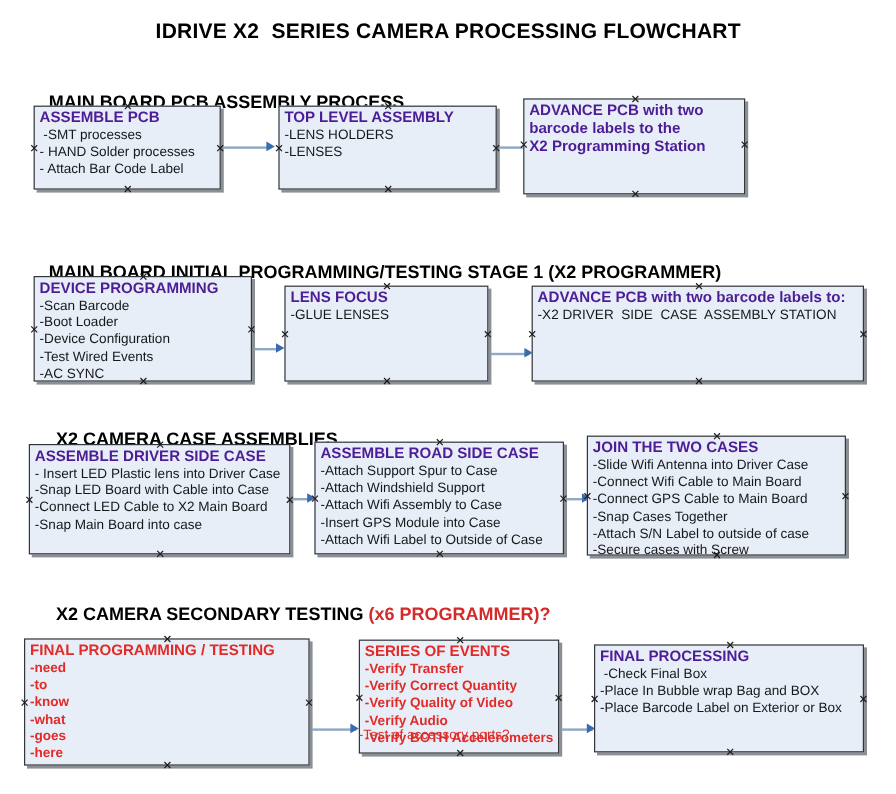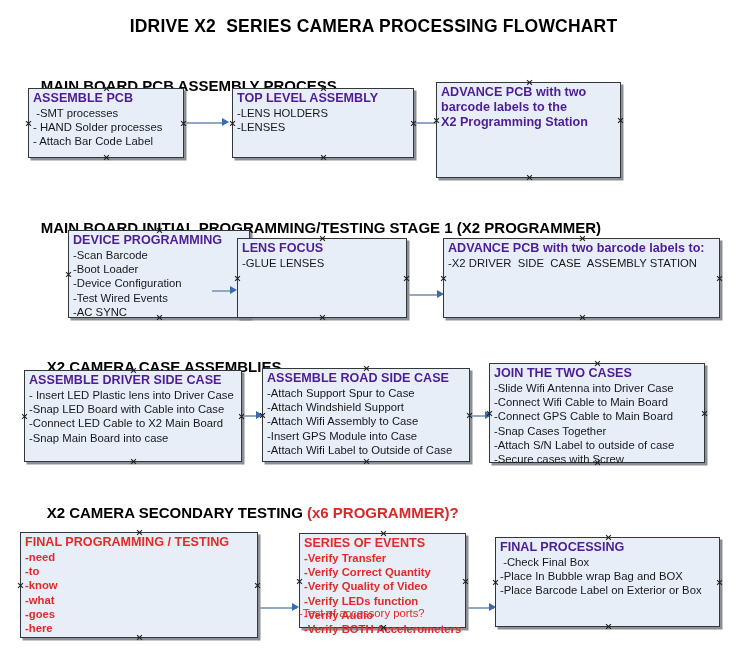--- a/index.html
+++ b/index.html
@@ -160,37 +160,37 @@
     </div>
     <span class="handle" style="left:87px; top:-4px;"></span>
     <span class="handle" style="left:87px; bottom:-4px;"></span>
     <span class="handle" style="left:-4px; top:31px;"></span>
     <span class="handle" style="right:-4px; top:31px;"></span>
   </div>
 
   <div class="arrow-line" style="left:416px; top:122px; width:36px;"></div>
   <div class="arrow-head" style="left:448px; top:118px;"></div>
 
-  <div class="node" style="left:436px; top:82px; width:185px; height:96px;">
+  <div class="node" style="left:436px; top:82px; width:185px; height:80px;">
     <div class="node-inner">
       <div class="node-title multi">ADVANCE PCB with two
 barcode labels to the
  X2 Programming Station</div>
     </div>
     <span class="handle" style="left:89px; top:-4px;"></span>
     <span class="handle" style="left:89px; bottom:-4px;"></span>
     <span class="handle" style="left:-4px; top:34px;"></span>
     <span class="handle" style="right:-4px; top:34px;"></span>
   </div>
 
   <div class="section-head" style="left:24px; top:202px;">
     <span>MAIN BOARD INITIAL PROGRAMMING/TESTING STAGE 1 (X2 PROGRAMMER)</span>
   </div>
 
-  <div class="node" style="left:28px; top:230px; width:182px; height:88px;margin-left:40px;">
+  <div class="node" style="left:28px; top:230px; width:182px; height:88px;">
     <div class="node-inner">
       <div class="node-title">DEVICE PROGRAMMING</div>
       <div class="node-line">-Scan Barcode</div>
       <div class="node-line">-Boot Loader</div>
       <div class="node-line">-Device Configuration</div>
       <div class="node-line">-Test Wired Events</div>
       <div class="node-line">-AC SYNC</div>
     </div>
     <span class="handle" style="left:87px; top:-4px;"></span>
     <span class="handle" style="left:87px; bottom:-4px;"></span>
@@ -303,21 +303,20 @@
 
   <div class="arrow-line" style="left:260px; top:607px; width:37px;"></div>
   <div class="arrow-head" style="left:292px; top:603px;"></div>
 
   <div class="node red" style="left:299px; top:533px; width:167px; height:95px;">
     <div class="node-inner">
       <div class="node-title">SERIES OF EVENTS</div>
       <div class="node-line">-Verify Transfer</div>
       <div class="node-line">-Verify Correct Quantity</div>
       <div class="node-line">-Verify Quality of Video</div>
-      <div class="node-line">-Verify LEDs function</div>
       <div class="node-line">-Verify Audio</div>
       <div class="node-line">-Verify BOTH Accelerometers</div>
     </div>
     <span class="handle" style="left:80px; top:-4px;"></span>
     <span class="handle" style="left:80px; bottom:-4px;"></span>
     <span class="handle" style="left:-4px; top:44px;"></span>
     <span class="handle" style="right:-4px; top:44px;"></span>
   </div>
   <div class="node-overflow" style="left:299px; top:606px;">-Test of accessory ports?</div>
 

